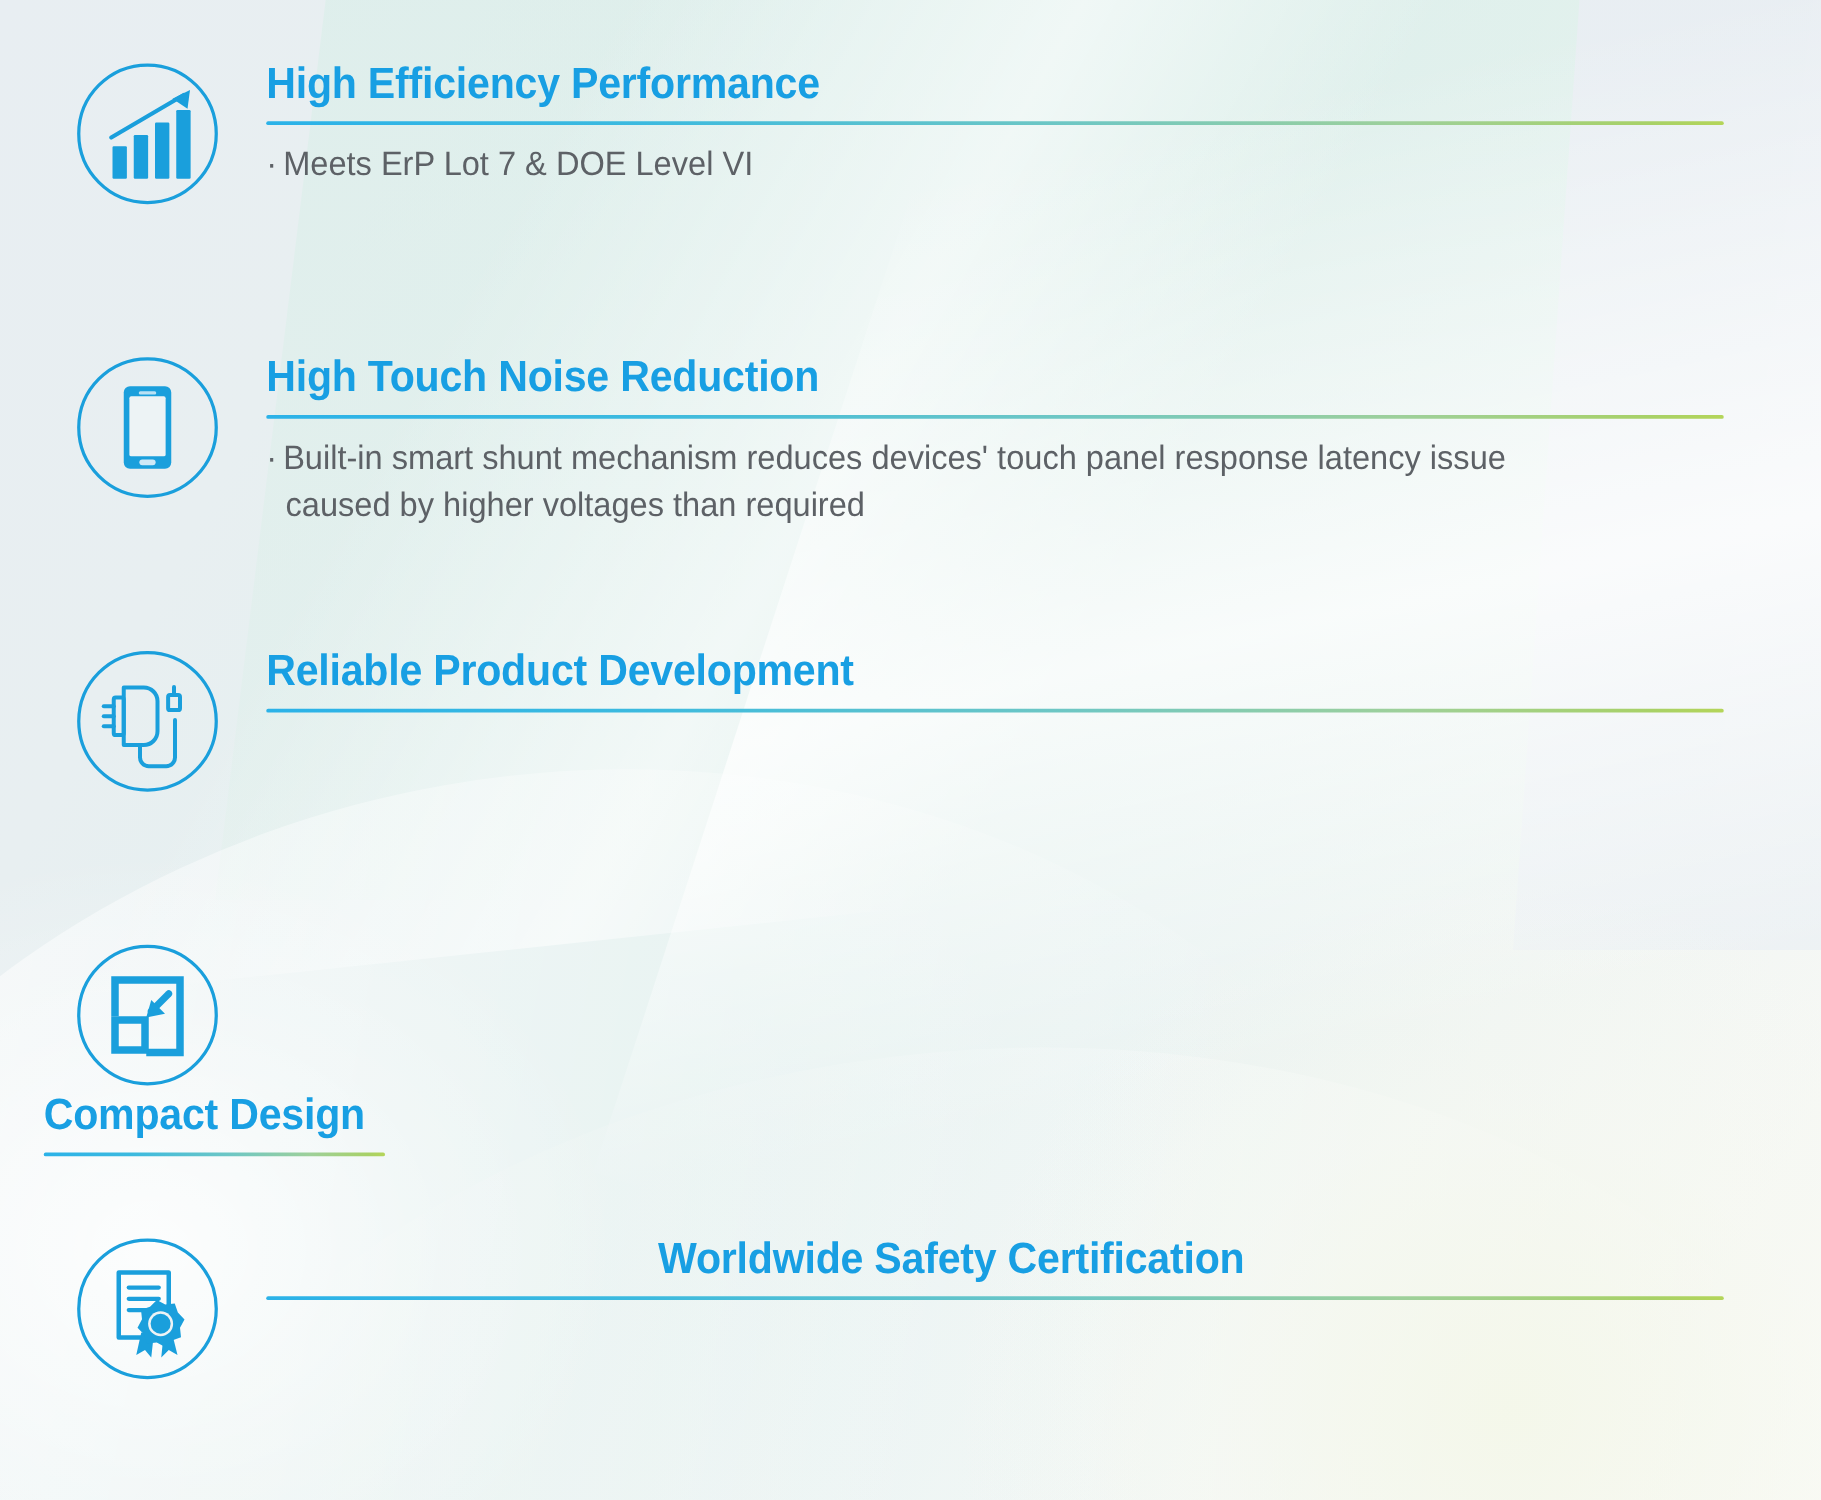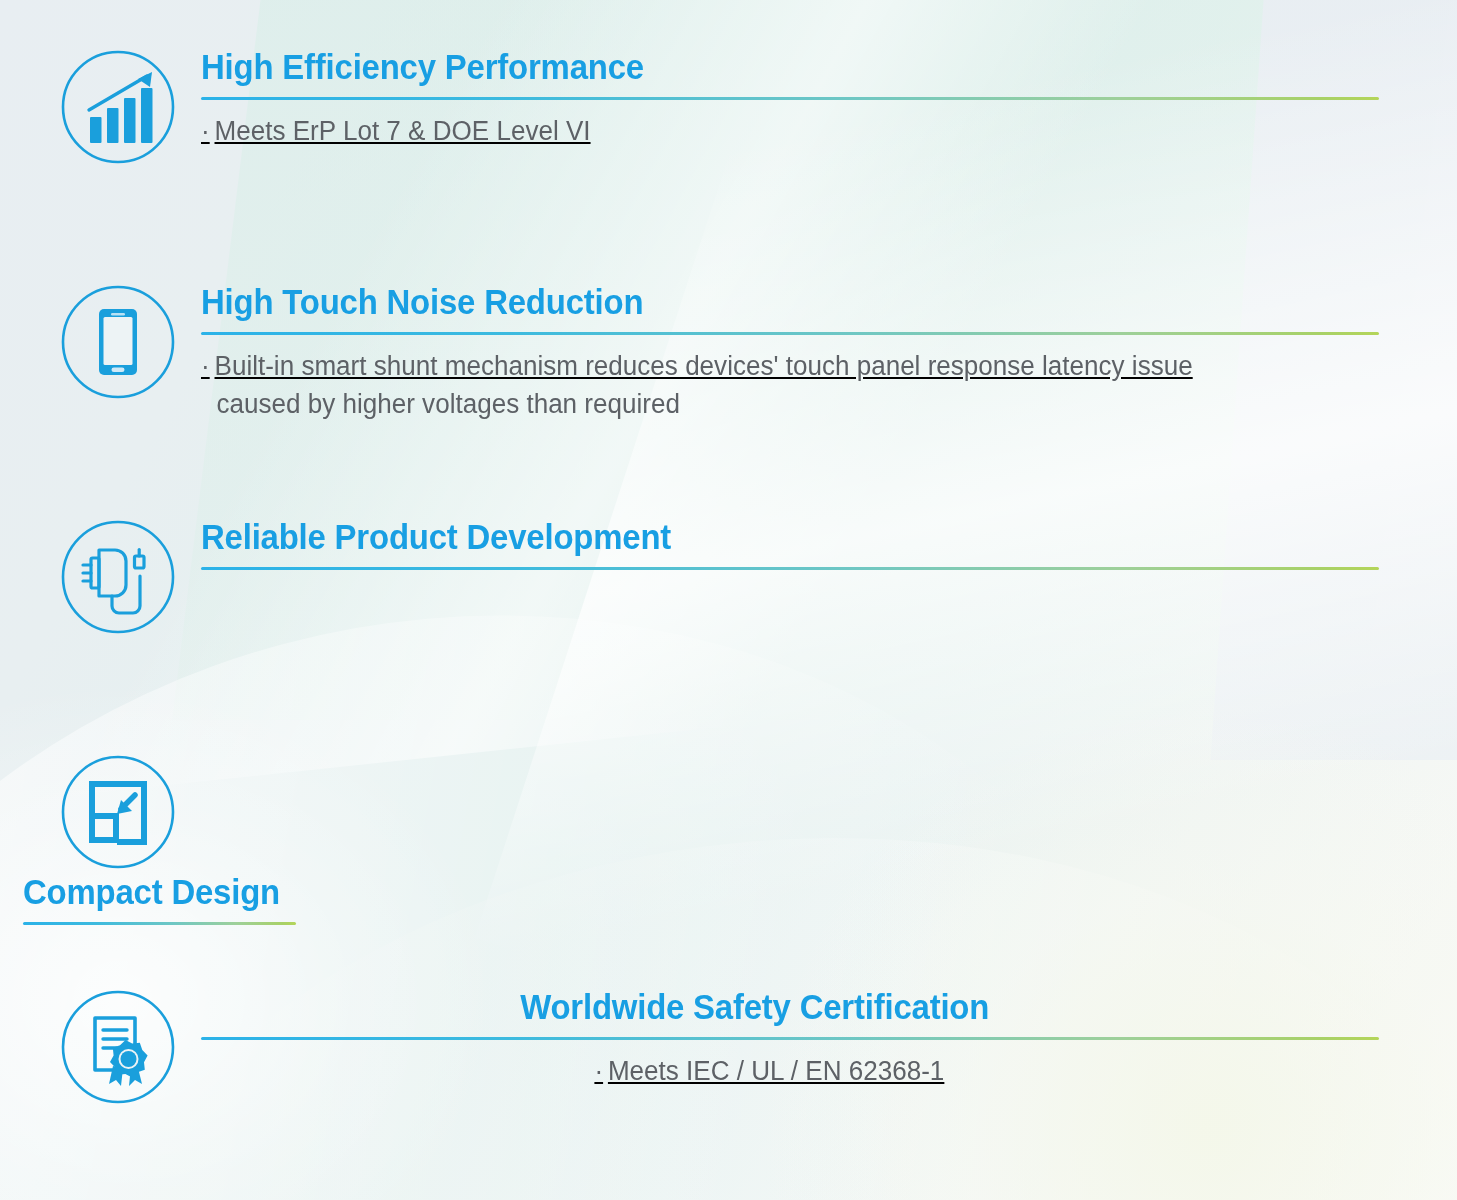--- a/index.html
+++ b/index.html
@@ -105,21 +105,21 @@
     margin-left: 58px;
     flex: 0 0 120px;
     display: flex;
     align-items: flex-start;
     justify-content: center;
   }
   .icon-wrap svg { display: block; }
 
   .feature-body {
     flex: 1 1 auto;
-    margin-left: 23px;
+    margin-left: 35px;
     padding-right: 78px;
   }
 
   .feature-title {
     color: #189fe3;
     font-size: 35px;
     font-weight: bold;
     letter-spacing: -0.2px;
     line-height: 1.06;
     white-space: nowrap;
@@ -131,21 +131,20 @@
 
   .feature-rule {
     height: 3px;
     margin-top: 12px;
     border-radius: 2px;
     background: linear-gradient(to right, #2bb2e8 0%, #3cbadf 26%, #6ec7c4 55%, #9ed09a 78%, #a8d167 95%, #b4d559 100%);
   }
 
   .feature-lines {
     margin-top: 12px;
-    text-decoration: underline;
   }
   .feature-line {
     color: #5d6166;
     font-size: 27px;
     line-height: 1.42;
     font-family: "Liberation Sans", sans-serif;
     transform: scaleX(0.965);
     transform-origin: left center;
     white-space: pre-wrap;
   }
@@ -284,20 +283,17 @@
           </g>
 
           <polygon fill="#1a9fdc" points="66.5,52 73.2,55.6 80.8,54.8 83.3,62 88.6,67.5 85,74.2 85.8,81.8 78.6,84.3 73.1,89.6 66.4,86 58.8,86.8 56.3,79.6 51,74.1 54.6,67.4 53.8,59.8 61,57.3"></polygon>
           <circle cx="69.5" cy="71" r="10" fill="#edf3f5"></circle>
           <circle cx="69.5" cy="71" r="8" fill="#1a9fdc"></circle>
         </svg>
       </div>
       <div class="feature-body">
         <h2 class="feature-title">Worldwide Safety Certification</h2>
         <div class="feature-rule"></div>
-        <div class="feature-lines">
-          <div class="feature-line"><span class="bullet-dot">·</span><span>Meets IEC / UL / EN 62368-1</span></div>
-        </div>
       </div>
     </section>
 
   </div>
 </div>
 
 </body></html>

